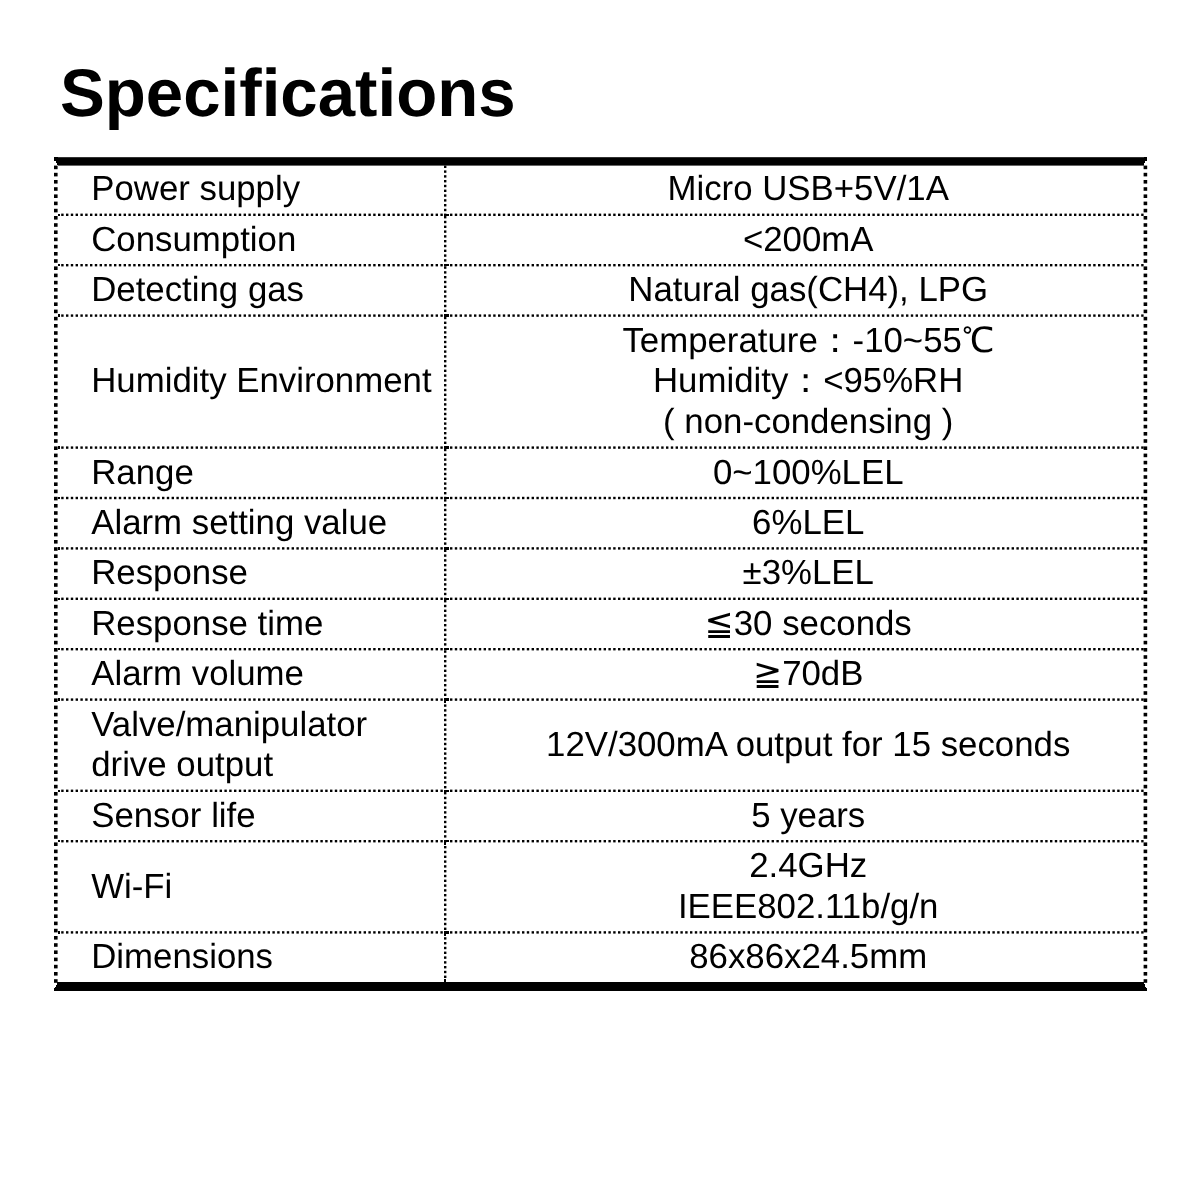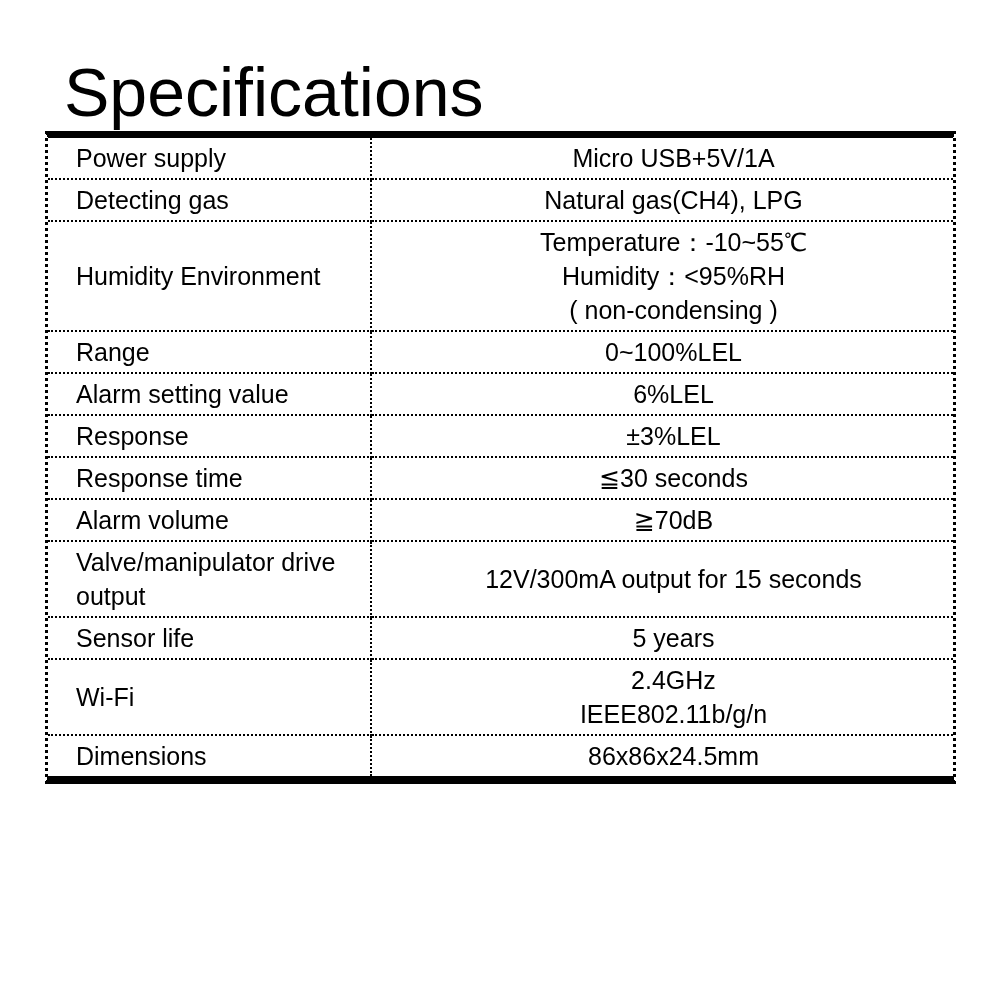--- a/index.html
+++ b/index.html
@@ -11,24 +11,24 @@
   }
   .page {
     position: relative;
     width: 1000px;
     height: 1000px;
     background: #ffffff;
     overflow: hidden;
   }
   .page-title {
     position: absolute;
-    left: 64px;
+    left: 50px;
     top: 12px;
-    font-size: 68px;
-    font-weight: normal;
+    font-size: 56px;
+    font-weight: bold;
     line-height: 1.0;
     letter-spacing: 0px;
     white-space: nowrap;
   }
   .spec-table-wrap {
     position: absolute;
     left: 45px;
     top: 131px;
     width: 911px;
     box-sizing: border-box;
@@ -38,21 +38,21 @@
     border-right: 3px dotted #000;
     background: #ffffff;
   }
   table.spec-table {
     border-collapse: collapse;
     width: 100%;
     table-layout: fixed;
   }
   table.spec-table td {
     box-sizing: border-box;
-    font-size: 25px;
+    font-size: 29px;
     line-height: 34px;
     padding: 3px 6px 3px 28px;
     vertical-align: middle;
     border-bottom: 2px dotted #000;
     word-wrap: break-word;
   }
   table.spec-table tr:last-child td {
     border-bottom: none;
   }
   td.spec-label {
@@ -74,20 +74,26 @@
   <div class="spec-table-wrap">
     <table class="spec-table">
       <tbody>
     <tr>
       <td class="spec-label">Power supply</td>
       <td class="spec-value">
               <div>Micro USB+5V/1A</div>
             </td>
     </tr>
 
+    <tr>
+      <td class="spec-label">Consumption</td>
+      <td class="spec-value">
+              <div>&lt;200mA</div>
+            </td>
+    </tr>
 
     <tr>
       <td class="spec-label">Detecting gas</td>
       <td class="spec-value">
               <div>Natural gas(CH4), LPG</div>
             </td>
     </tr>
 
     <tr>
       <td class="spec-label">Humidity Environment</td>

